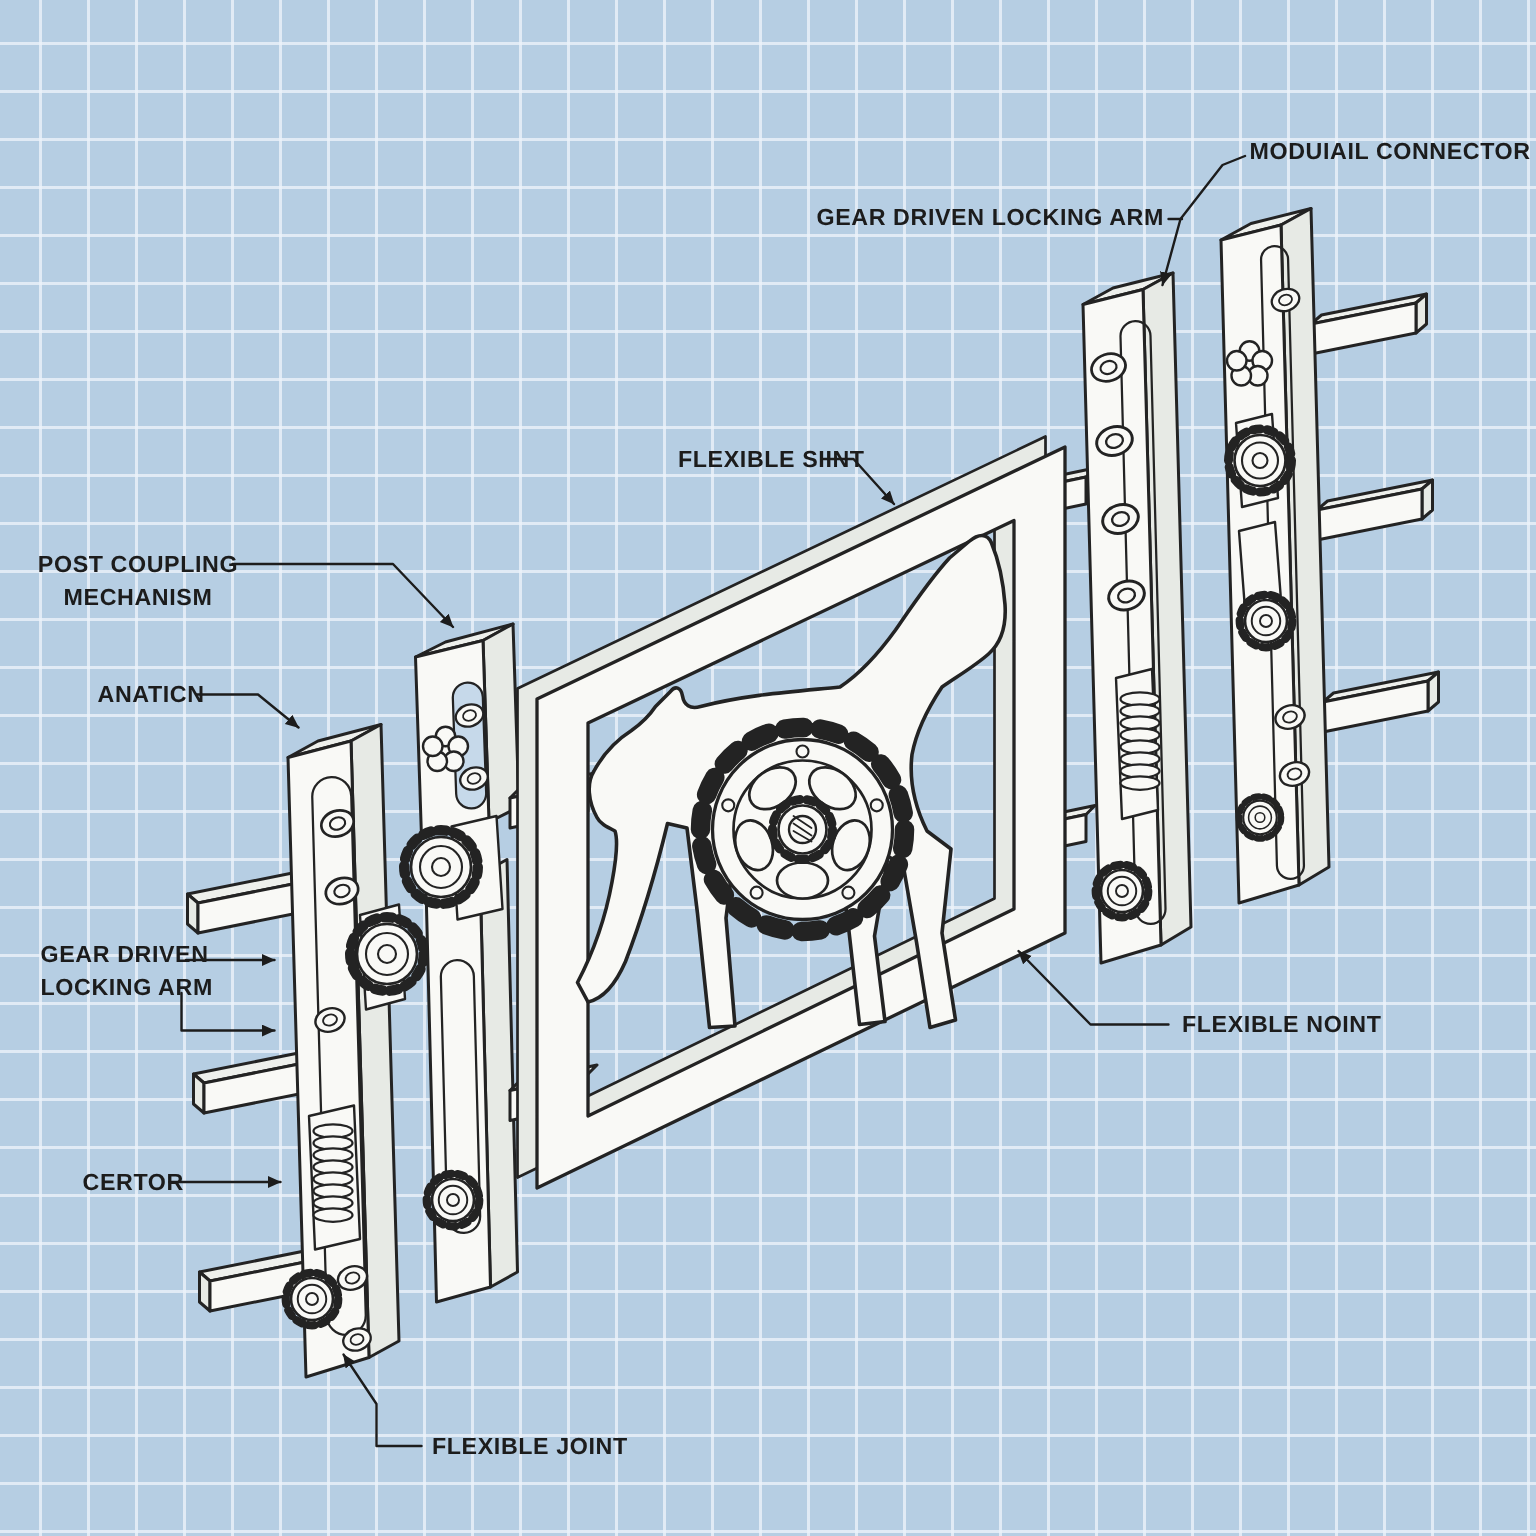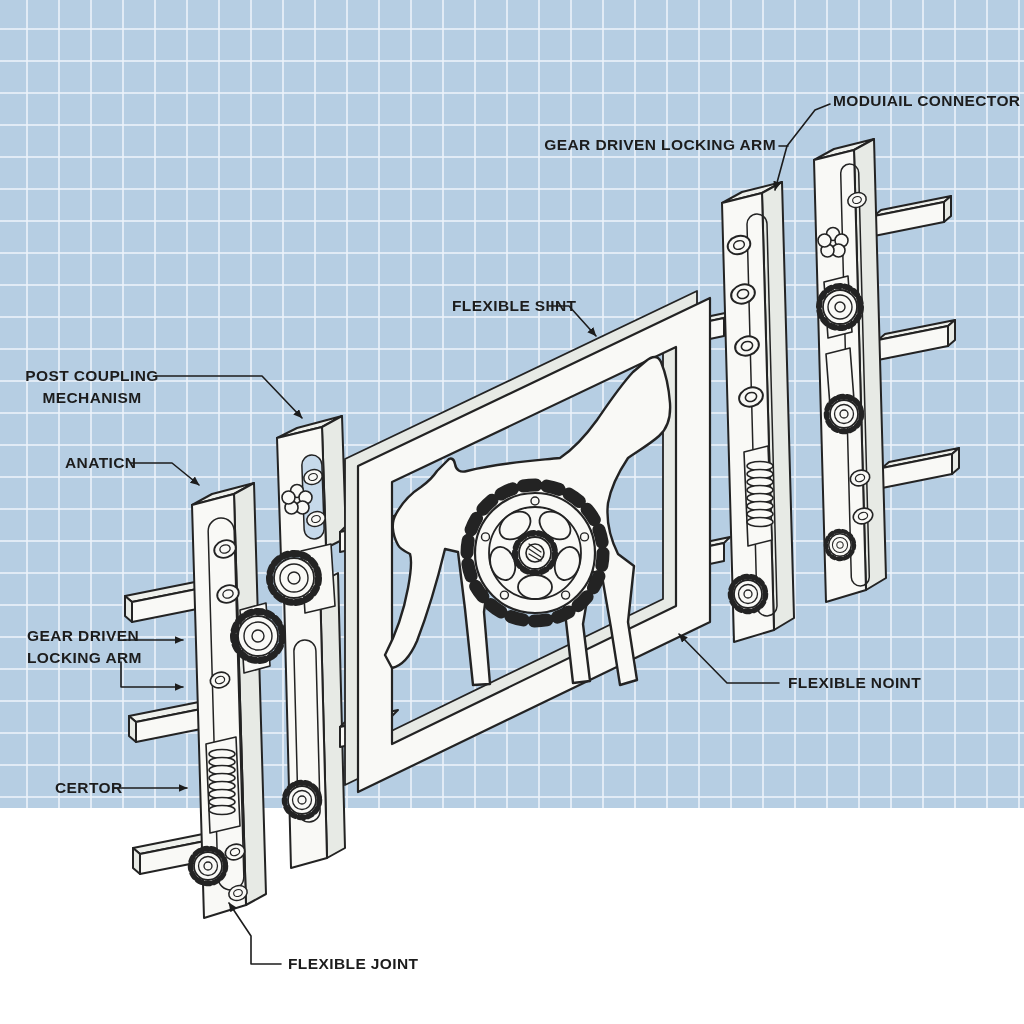--- a/index.html
+++ b/index.html
@@ -1,17 +1,17 @@
 <!DOCTYPE html>
 <html><head>
 <meta charset="utf-8">
 <style>
   html,body{margin:0;padding:0;width:1024px;height:1024px;overflow:hidden;}
   .canvas{
-    position:relative;width:1024px;height:808px;
+    position:relative;width:1024px;height:1024px;
     background-color:#b6cee3;
     background-image:
       linear-gradient(to right, rgba(237,243,250,.78) 2px, transparent 2px),
       linear-gradient(to bottom, rgba(237,243,250,.78) 2px, transparent 2px);
     background-size:32px 32px;
     background-position:-6px -4px;
     text-decoration:underline;
   }
   svg{position:absolute;left:0;top:0;}
   svg *{stroke-linejoin:round;stroke-linecap:round;}

